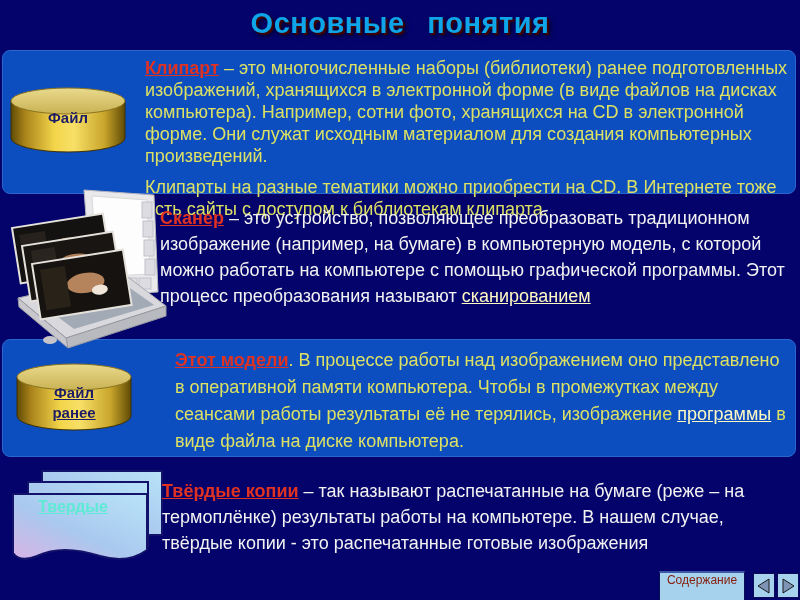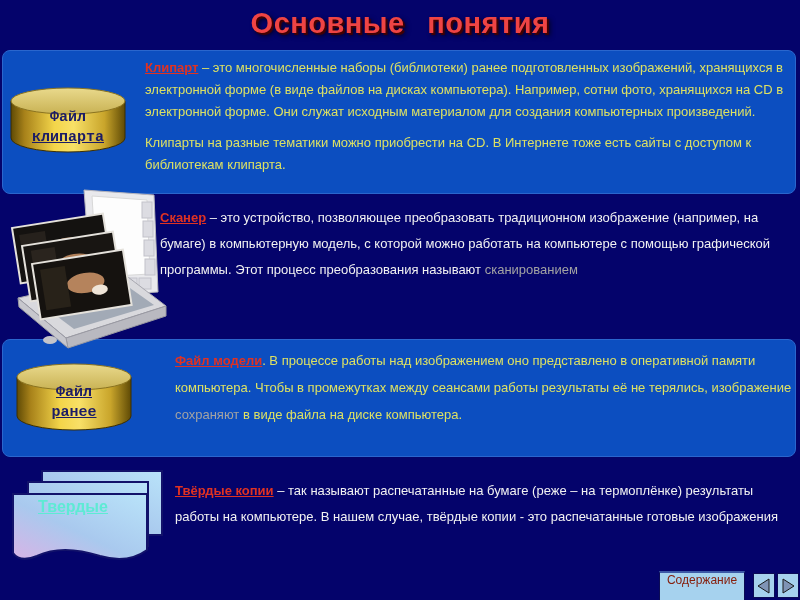--- a/index.html
+++ b/index.html
@@ -4,50 +4,50 @@
 <style>
   html,body{margin:0;padding:0;background:#222;}
   #slide{
     position:relative;width:800px;height:600px;overflow:hidden;
     background:#04036b;
     font-family:"Liberation Sans", sans-serif;
   }
   
   .title{
     position:absolute;top:7px;left:0;width:100%;text-align:center;
-    font-size:29px;font-weight:bold;color:#ef4444;
+    font-size:29px;font-weight:bold;color:#0ea5e9;
     word-spacing:14px;letter-spacing:.5px;
     text-shadow:2px 2px 1px #420000,3px 3px 5px rgba(0,0,0,.75);
   }
   
   .panel{
     position:absolute;left:2px;width:794px;
     background:#0c4ec0;border:1px solid #2a66cd;border-radius:8px;
     box-sizing:border-box;
   }
   #panel-clipart{top:50px;height:144px;}
   #panel-model{top:339px;height:118px;}
   
-  .txt{position:absolute;font-size:13px;}
+  .txt{position:absolute;font-size:18px;}
   .yellow{color:#dde163;}
   .white{color:#f2f2f2;}
   .term{color:#e03222;text-decoration:underline;font-weight:bold;}
-  .term2{color:#a3a3a3;}
+  .term2{color:#fef9c3;text-decoration:underline;}
   #clipart-text{left:145px;top:57px;width:650px;line-height:22px;}
   #clipart-text .p2{margin-top:9px;}
   #scanner-text{left:160px;top:205px;width:632px;line-height:26px;}
   #model-text{left:175px;top:347px;width:618px;line-height:27px;}
-  #hardcopy-text{left:175px;top:478px;width:616px;line-height:26px;}
+  #hardcopy-text{left:162px;top:478px;width:616px;line-height:26px;}
   
   .cyl{position:absolute;}
   #cyl-clipart{left:8px;top:86px;width:120px;height:68px;}
   #cyl-model{left:14px;top:361px;width:120px;height:72px;}
   .cyl-label{
     position:absolute;left:0;top:22px;width:100%;text-align:center;
-    font-size:15px;font-weight:bold;color:#1c1c66;line-height:20px;font-family:Liberation Mono, monospace;
+    font-size:15px;font-weight:bold;color:#1c1c66;line-height:20px;
   }
   .u{text-decoration:underline;}
   
   #cards{position:absolute;left:6px;top:468px;width:166px;height:100px;}
   #cards-label{
     position:absolute;left:6px;top:495px;width:134px;text-align:center;
     font-size:16px;font-weight:bold;color:#5eead4;line-height:23px;text-decoration:underline;
   }
   
   #scanner-pic{position:absolute;left:4px;top:188px;width:166px;height:162px;z-index:5;}
@@ -90,21 +90,20 @@
         <linearGradient id="goldTop" x1="0" y1="0" x2="0" y2="1">
           <stop offset="0" stop-color="#e9d98c"></stop>
             <stop offset="1" stop-color="#c9b254"></stop>
         </linearGradient>
       </defs>
       <path d="M3,15 L3,52 A57,14 0 0 0 117,52 L117,15" fill="url(#goldBody)" stroke="#3c2e02" stroke-width="1"></path>
       <ellipse cx="60" cy="15" rx="57" ry="13" fill="url(#goldTop)" stroke="#8a7320" stroke-width="1"></ellipse>
     </svg>
     <div class="cyl-label">
       <div>Файл</div>
-      <div class="u">клипарта</div>
     </div>
   </div>
 
   <div class="txt yellow" id="clipart-text">
     <div class="p1"><span class="term">Клипарт</span>
       <span>– это многочисленные наборы (библиотеки) ранее подготовленных изображений, хранящихся в электронной форме (в виде файлов на дисках компьютера).  Например, сотни фото, хранящихся на CD  в электронной форме. Они служат исходным материалом для создания компьютерных произведений.</span></div>
     <div class="p2">Клипарты на разные тематики можно приобрести на CD.  В Интернете тоже есть сайты с доступом к библиотекам клипарта.</div>
   </div>
 
   <div id="scanner-pic">
@@ -163,22 +162,22 @@
     <svg width="120" height="72" viewBox="0 0 120 72">
       <path d="M3,16 L3,55 A57,14 0 0 0 117,55 L117,16" fill="url(#goldBody)" stroke="#3c2e02" stroke-width="1"></path>
       <ellipse cx="60" cy="16" rx="57" ry="13" fill="url(#goldTop)" stroke="#8a7320" stroke-width="1"></ellipse>
     </svg>
     <div class="cyl-label">
       <div class="u">Файл</div>
       <div class="u">ранее</div>
     </div>
   </div>
 
-  <div class="txt yellow" id="model-text"><span class="term">Файл модели</span><span>.  В процессе работы над изображением оно представлено в оперативной памяти компьютера. Чтобы в промежутках между сеансами работы результаты её не терялись, изображение</span>
-    <span class="term2">сохраняют</span>
+  <div class="txt yellow" id="model-text"><span class="term">Этот модели</span><span>.  В процессе работы над изображением оно представлено в оперативной памяти компьютера. Чтобы в промежутках между сеансами работы результаты её не терялись, изображение</span>
+    <span class="term2">программы</span>
     <span>в виде файла на диске компьютера.</span>
   </div>
 
   <div id="cards">
     <svg width="166" height="100" viewBox="0 0 166 100">
       <defs>
         <linearGradient id="cardGrad" x1="1" y1="0" x2="0" y2="1">
           <stop offset="0" stop-color="#b9e3f9"></stop>
             <stop offset=".55" stop-color="#a9c9ee"></stop>
           <stop offset="1" stop-color="#d8b4e6"></stop>

